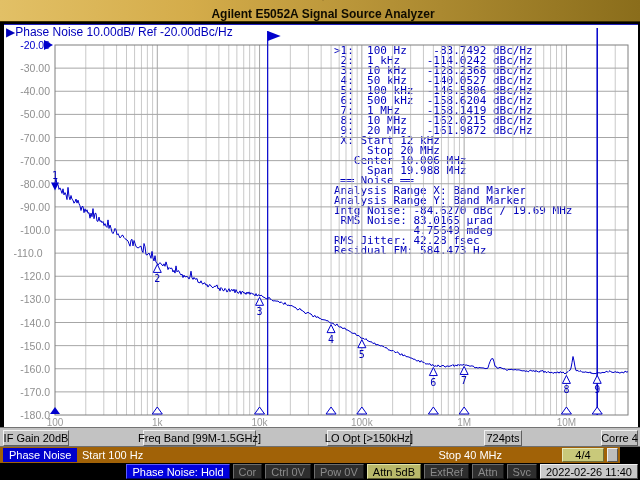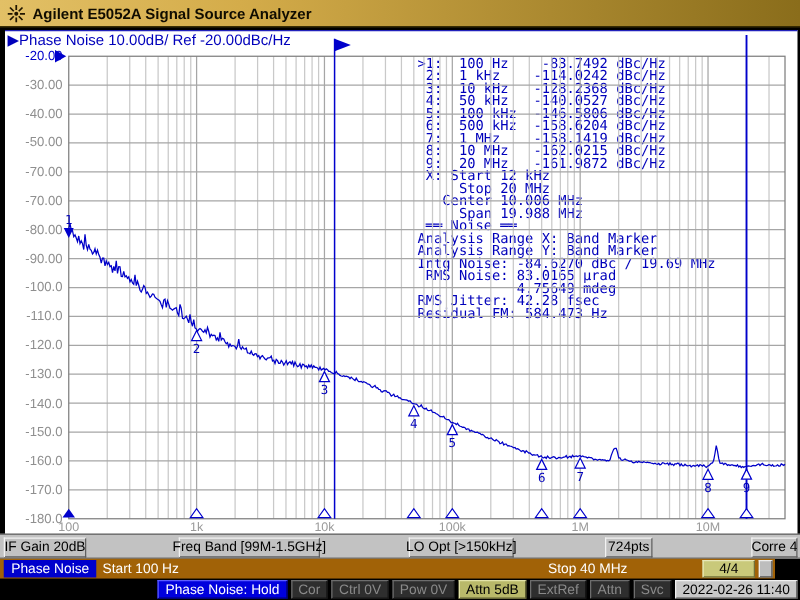--- a/index.html
+++ b/index.html
@@ -4,21 +4,21 @@
 <style>
   * { margin:0; padding:0; box-sizing:border-box; }
   html,body { width:640px; height:480px; background:#000; overflow:hidden;
               font-family:"Liberation Sans", sans-serif; }
   #screen { position:relative; width:640px; height:480px; background:#000; }
 
   
   #titlebar { position:absolute; left:0; top:0; width:640px; height:22px;
     background:linear-gradient(90deg,#e2c066 0%, #d4ac4a 30%, #8a6d1b 100%);
     display:flex; align-items:center; gap:6px; padding-left:6px;
-    border-bottom:1px solid #3a2e00; }
+    border-bottom:1px solid #3a2e00;flex-direction:column; }
   #titlebar .title { font-size:12px; font-weight:bold; color:#100c00; }
 
   
   #panel { position:absolute; left:4px; top:24px; width:634px; height:403px;
     background:#ffffff; border-top:1px solid #2222bb; }
   #trace-header { position:absolute; left:6px; top:25px; font-size:12px; color:#0000bb;
     white-space:pre; }
   #carrier-line { position:absolute; right:6px; top:29px; font-size:12px; color:#0000bb;
     display:flex; gap:6px; white-space:pre; }
 
@@ -94,21 +94,21 @@
   <div id="ylabels">
       <div class="ylab ref" style="left: 6px; top: 39px;">-20.00</div>
       <div class="ylab" style="left: 6px; top: 62.125px;">-30.00</div>
       <div class="ylab" style="left: 6px; top: 85.25px;">-40.00</div>
       <div class="ylab" style="left: 6px; top: 108.375px;">-50.00</div>
       <div class="ylab" style="left: 6px; top: 131.5px;">-70.00</div>
       <div class="ylab" style="left: 6px; top: 154.625px;">-70.00</div>
       <div class="ylab" style="left: 6px; top: 177.75px;">-80.00</div>
       <div class="ylab" style="left: 6px; top: 200.875px;">-90.00</div>
       <div class="ylab" style="left: 6px; top: 224px;">-100.0</div>
-      <div class="ylab" style="left: 6px; top: 247.125px;">-110.0</div>
+      <div class="ylab" style="left: 6px; top: 247.125px; text-align: center;">-110.0</div>
       <div class="ylab" style="left: 6px; top: 270.25px;">-120.0</div>
       <div class="ylab" style="left: 6px; top: 293.375px;">-130.0</div>
       <div class="ylab" style="left: 6px; top: 316.5px;">-140.0</div>
       <div class="ylab" style="left: 6px; top: 339.625px;">-150.0</div>
       <div class="ylab" style="left: 6px; top: 362.75px;">-160.0</div>
       <div class="ylab" style="left: 6px; top: 385.875px;">-170.0</div>
       <div class="ylab" style="left: 6px; top: 409px;">-180.0</div>
     </div>
   <div id="xlabels">
       <div class="xlab" style="left: 55px; top: 417px;">100</div>

